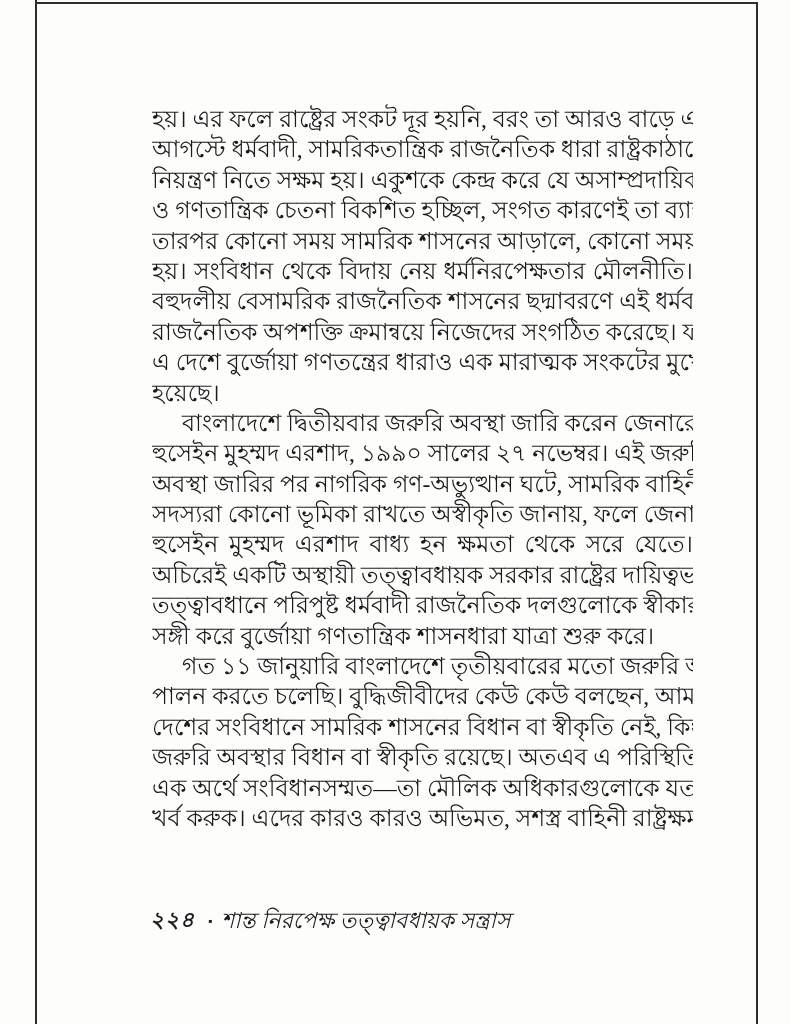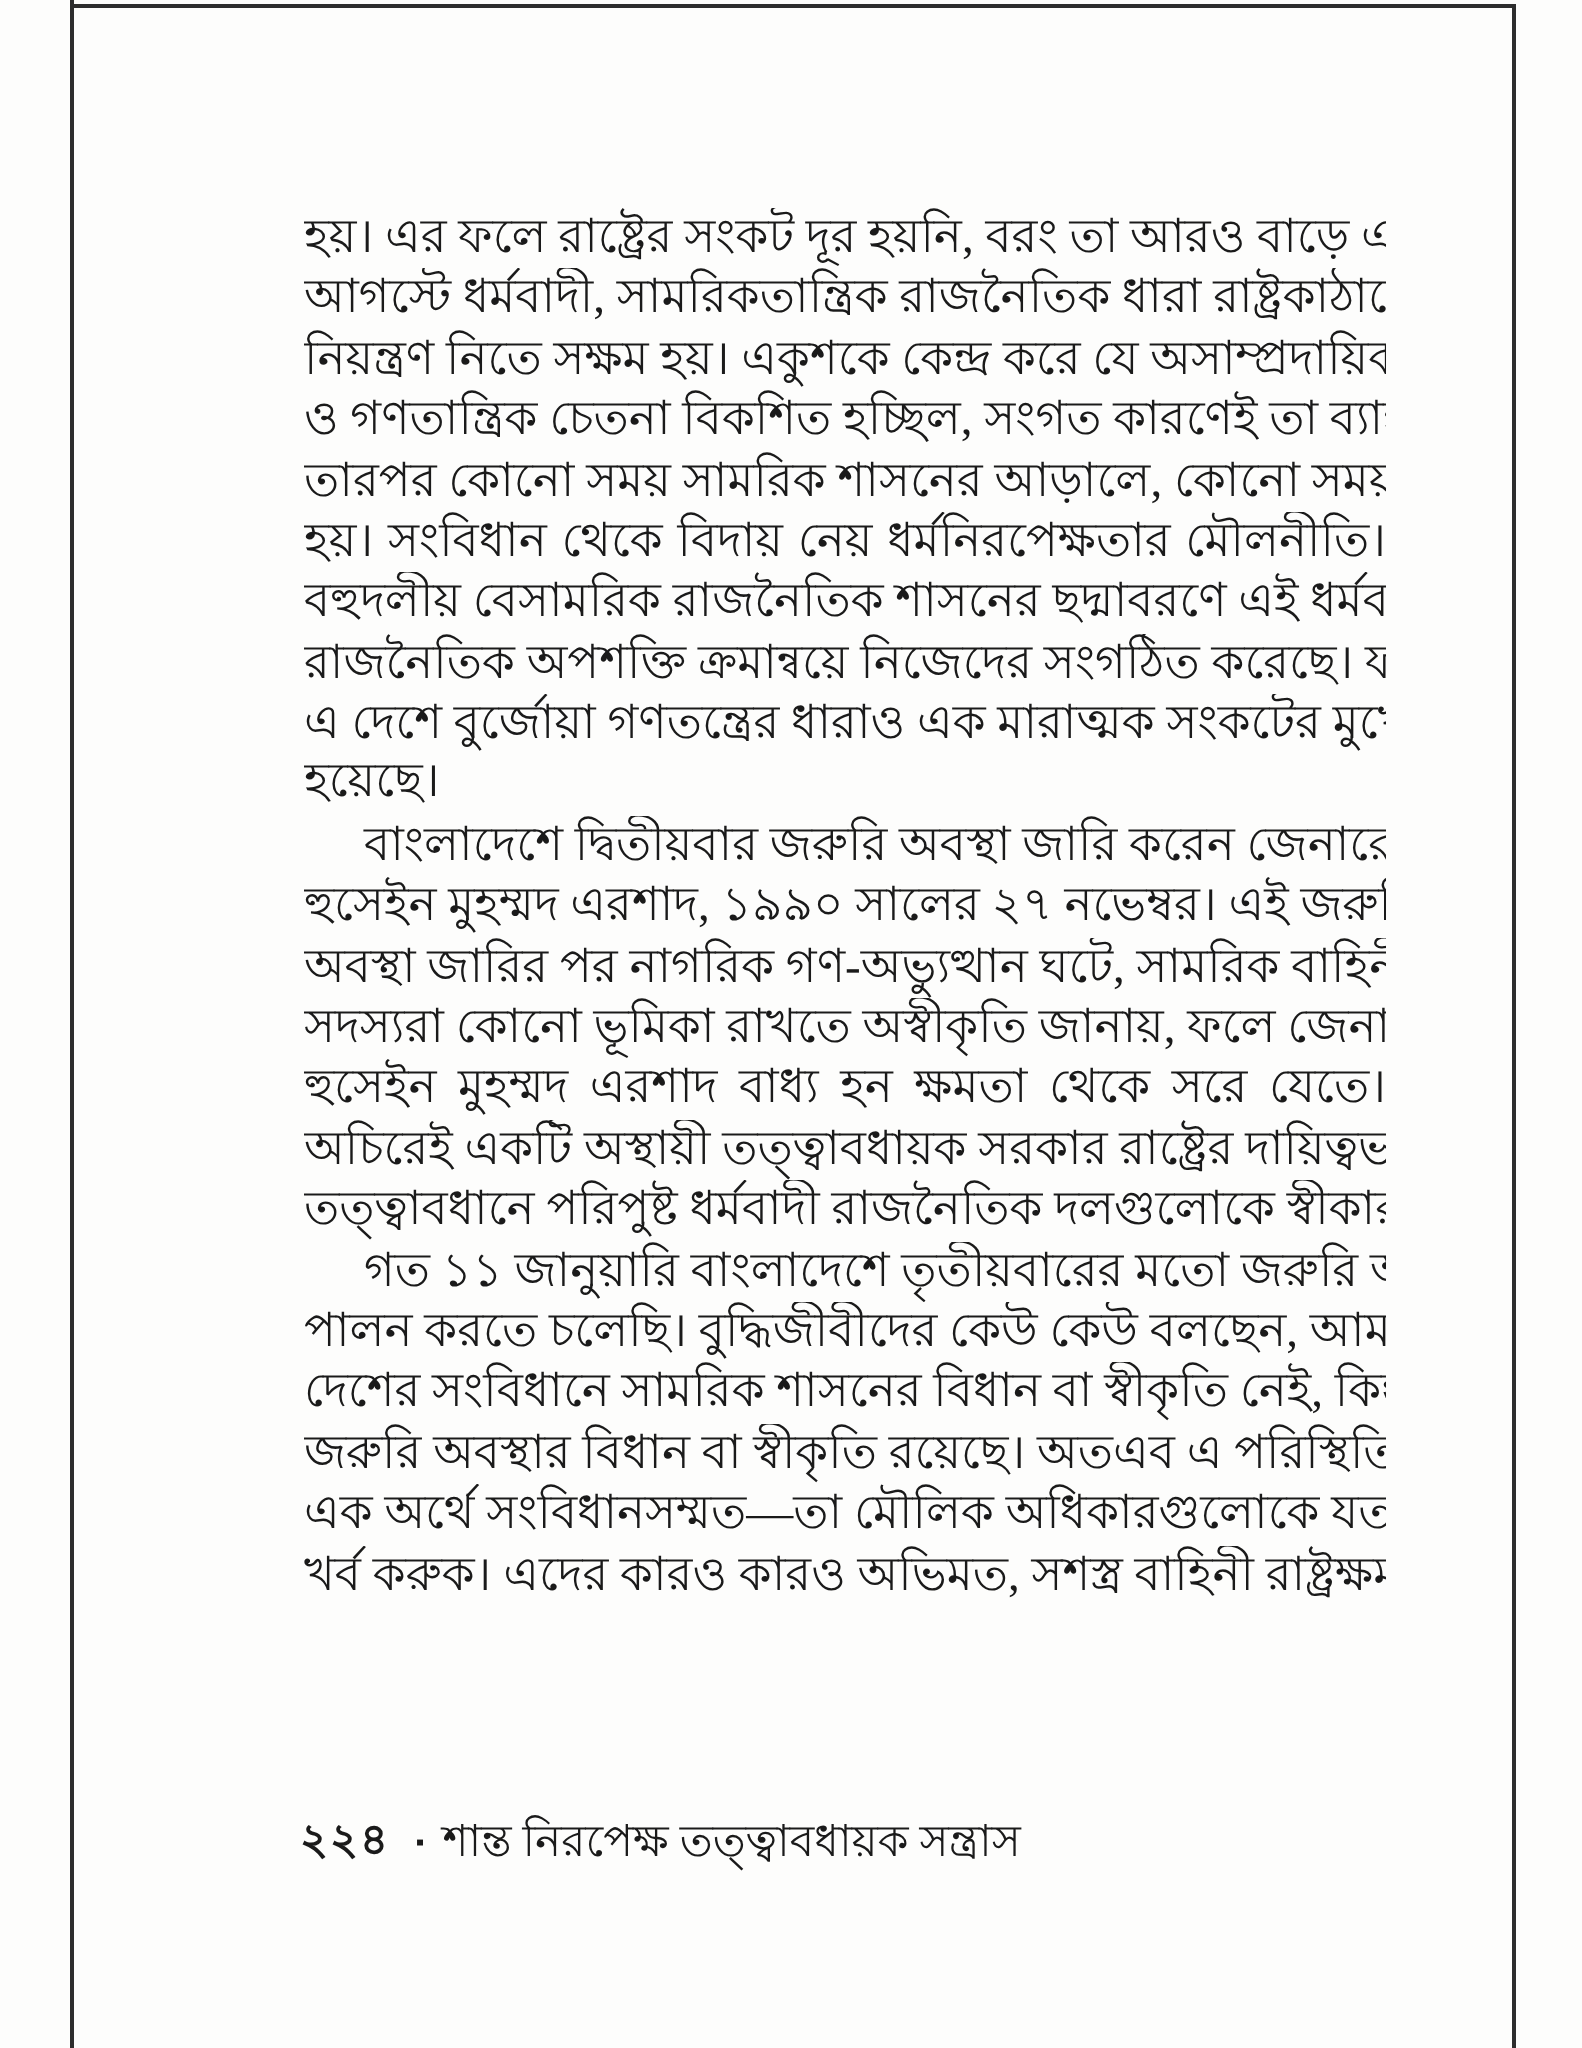--- a/index.html
+++ b/index.html
@@ -35,31 +35,31 @@
     height:30.4px;
     line-height:30.4px;
     overflow:hidden;
     white-space:nowrap;
     text-align:justify;
     text-align-last:justify;
     -moz-text-align-last:justify;
   }
   .line.para-end{
     text-align-last:left;
-    font-family:Liberation Mono, monospace;
     -moz-text-align-last:left;
   }
   .line.indent{text-indent:30px;}
 
   .footer{
     position:absolute;
     left:150px;top:908px;
     display:flex;align-items:center;
     color:var(--text);
     height:26px;
+    font-style:italic;
   }
   .footer .pgnum{
     font-size:21.5px;
     font-weight:bold;
     letter-spacing:1px;
   }
   .footer .bullet{
     font-size:12px;
     margin:0 9px 0 13px;
     line-height:1;
@@ -88,20 +88,21 @@
       <div class="line">রাজনৈতিক অপশক্তি ক্রমান্বয়ে নিজেদের সংগঠিত করেছে। ফলে</div>
       <div class="line">এ দেশে বুর্জোয়া গণতন্ত্রের ধারাও এক মারাত্মক সংকটের মুখোমুখি</div>
       <div class="line para-end">হয়েছে।</div>
       <div class="line indent">বাংলাদেশে দ্বিতীয়বার জরুরি অবস্থা জারি করেন জেনারেল</div>
       <div class="line">হুসেইন মুহম্মদ এরশাদ, ১৯৯০ সালের ২৭ নভেম্বর। এই জরুরি</div>
       <div class="line">অবস্থা জারির পর নাগরিক গণ-অভ্যুত্থান ঘটে, সামরিক বাহিনীর</div>
       <div class="line">সদস্যরা কোনো ভূমিকা রাখতে অস্বীকৃতি জানায়, ফলে জেনারেল</div>
       <div class="line">হুসেইন মুহম্মদ এরশাদ বাধ্য হন ক্ষমতা থেকে সরে যেতে।</div>
       <div class="line">অচিরেই একটি অস্থায়ী তত্ত্বাবধায়ক সরকার রাষ্ট্রের দায়িত্বভার</div>
       <div class="line">তত্ত্বাবধানে পরিপুষ্ট ধর্মবাদী রাজনৈতিক দলগুলোকে স্বীকার করে,</div>
+      <div class="line para-end">সঙ্গী করে বুর্জোয়া গণতান্ত্রিক শাসনধারা যাত্রা শুরু করে।</div>
       <div class="line indent">গত ১১ জানুয়ারি বাংলাদেশে তৃতীয়বারের মতো জরুরি অবস্থা</div>
       <div class="line">পালন করতে চলেছি। বুদ্ধিজীবীদের কেউ কেউ বলছেন, আমাদের</div>
       <div class="line">দেশের সংবিধানে সামরিক শাসনের বিধান বা স্বীকৃতি নেই, কিন্তু</div>
       <div class="line">জরুরি অবস্থার বিধান বা স্বীকৃতি রয়েছে। অতএব এ পরিস্থিতি</div>
       <div class="line">এক অর্থে সংবিধানসম্মত—তা মৌলিক অধিকারগুলোকে যতই</div>
       <div class="line">খর্ব করুক। এদের কারও কারও অভিমত, সশস্ত্র বাহিনী রাষ্ট্রক্ষমতা</div>
     </div>
 
   <div class="footer">
     <span class="pgnum">২২৪</span>

